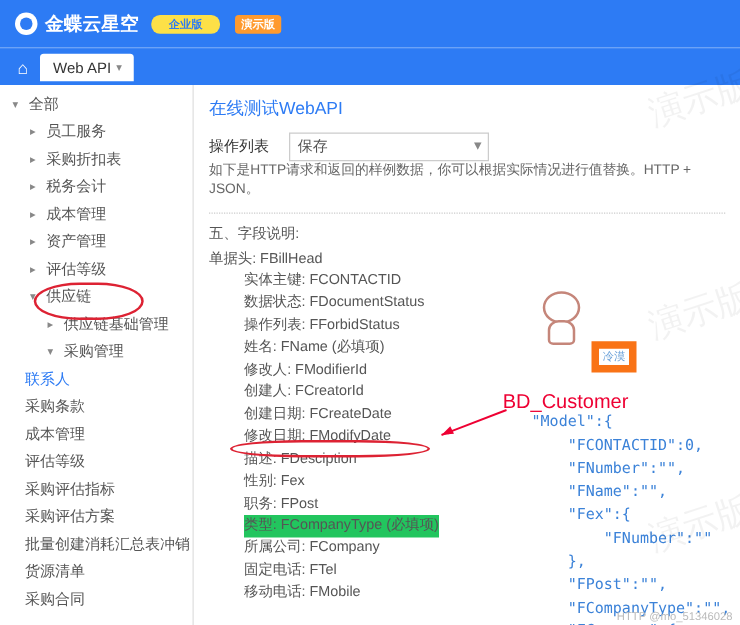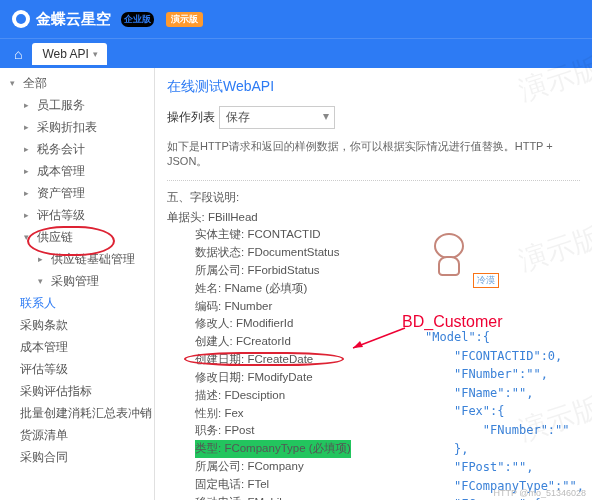--- a/index.html
+++ b/index.html
@@ -1,52 +1,52 @@
 <!DOCTYPE html>
 <html><head>
 <meta charset="utf-8">
 <style>
 * { margin: 0; padding: 0; box-sizing: border-box; }
 body { font-family: "Microsoft YaHei", Arial, sans-serif; font-size: 12px; color: #333; background: #fff; width: 592px; height: 500px; overflow: hidden; position: relative; }
 .header { background: #2d7bf4; color: #fff; height: 38px; display: flex; align-items: center; padding: 0 12px; }
 .logo-area { display: flex; align-items: center; gap: 6px; font-size: 15px; font-weight: bold; }
 .logo-icon { width: 18px; height: 18px; background: #fff; border-radius: 50%; position: relative; }
 .logo-icon::before { content:""; position:absolute; inset:4px; background:#2d7bf4; border-radius:50%; }
-.badge { background: #000000; color: #2d7bf4; font-size: 9px; padding: 1px 3px; border-radius: 7px; margin-left: 4px; }
+.badge { background: #fde047; color: #2d7bf4; font-size: 9px; padding: 1px 14px; border-radius: 7px; margin-left: 4px; }
 .badge-orange { background: #ff9a2e; color: #fff; margin-left: 6px; font-size: 9px; padding: 1px 5px; border-radius: 3px; }
 .subheader { background: #2d7bf4; color: #fff; height: 30px; display: flex; align-items: center; padding: 0 14px; gap: 10px; border-top: 1px solid rgba(255,255,255,0.15); }
 .home-icon { font-size: 14px; }
 .tab { background: #ffffff; color: #333; padding: 4px 10px; border-radius: 3px 3px 0 0; font-size: 12px; display: flex; align-items: center; gap: 4px; }
 .tab .caret { font-size: 9px; color: #888; }
 .main { display: flex; height: calc(500px - 68px); }
 .sidebar { width: 155px; border-right: 1px solid #e0e0e0; overflow-y: auto; padding: 4px 0; font-size: 12px; }
 .tree-item { display: flex; align-items: center; padding: 2px 0 2px 10px; cursor: pointer; color: #555; line-height: 18px; }
 .tree-caret { width: 10px; color: #888; font-size: 9px; margin-right: 3px; }
 .tree-l1 { padding-left: 10px; }
 .tree-l2 { padding-left: 24px; }
 .tree-l3 { padding-left: 38px; }
 .tree-l4 { padding-left: 20px; color: #2d7bf4; }
 .tree-selected { color: #2d7bf4; }
 .circle-red { position: absolute; border: 2px solid #d23; border-radius: 50%/60%; pointer-events: none; }
 .content { flex: 1; padding: 10px 12px; overflow-y: auto; position: relative; }
 .content-title { color: #2d7bf4; font-size: 14px; margin-bottom: 10px; }
-.op-row { display: flex; align-items: center; gap: 4px; margin-bottom: 10px; font-size: 12px; }
-.select-box { border: 1px solid #ccc; padding: 2px 18px 2px 6px; width: 116px; position: relative; color: #555; }
+.op-row { display: flex; align-items: center; gap: 16px; font-size: 12px; }
+.select-box { border: 1px solid #ccc; padding: 2px 18px 2px 6px; width: 160px; position: relative; color: #555; }
 .select-box::after { content:"▾"; position:absolute; right:5px; top:2px; color:#888; }
 .desc { color: #666; font-size: 11px; margin-bottom: 10px; line-height: 1.4; }
 .dotline { border-top: 1px dotted #ccc; margin-bottom: 8px; }
 .field-section { font-size: 11.5px; line-height: 1.55; color: #555; }
 .field-section .hdr { margin-bottom: 2px; }
 .field-line { padding-left: 28px; }
 .highlight-line { background: #22c55e; display: inline-block; }
 .red-label { position: absolute; color: #e03; font-size: 16px; font-weight: 500; }
 .mascot { position: absolute; width: 48px; height: 56px; }
 .mascot .head { width: 30px; height: 26px; border: 2px solid #c5867a; border-radius: 50%; background: #fff; margin: 0 auto; }
 .mascot .body { width: 22px; height: 20px; border: 2px solid #c5867a; border-radius: 40% 40% 20% 20%; background:#fff; margin: -3px auto 0; }
-.mascot-lbl { position: absolute; font-size: 9px; color: #6aa0d8; border: 1px solid #f97316; padding: 0 3px; }
+.mascot-lbl { position: absolute; font-size: 9px; color: #6aa0d8; border: 6px solid #f97316; padding: 0 3px; }
 .json-overlay { position: absolute; right: 8px; top: 260px; color: #3b82d8; font-size: 12px; font-family: Consolas, monospace; line-height: 1.55; white-space: pre; }
 .watermark { position: absolute; color: rgba(0,0,0,0.05); font-size: 28px; transform: rotate(-18deg); pointer-events: none; }
 .footer-credit { position: absolute; right: 6px; bottom: 2px; font-size: 9px; color: #bbb; }
 </style>
 </head>
 <body>
 
 <div class="header">
   <div class="logo-area">
     <span class="logo-icon"></span>
@@ -109,20 +109,21 @@
         <span>采购管理</span>
       </div>
     <div class="tree-item tree-l4 tree-selected">
         <span>联系人</span>
       </div>
     <div id="sidebar-purchase-children">
         <div class="tree-item tree-l4" style="color: rgb(85, 85, 85);">采购条款</div>
         <div class="tree-item tree-l4" style="color: rgb(85, 85, 85);">成本管理</div>
         <div class="tree-item tree-l4" style="color: rgb(85, 85, 85);">评估等级</div>
         <div class="tree-item tree-l4" style="color: rgb(85, 85, 85);">采购评估指标</div>
+        <div class="tree-item tree-l4" style="color: rgb(85, 85, 85);">采购评估方案</div>
         <div class="tree-item tree-l4" style="color: rgb(85, 85, 85);">批量创建消耗汇总表冲销</div>
         <div class="tree-item tree-l4" style="color: rgb(85, 85, 85);">货源清单</div>
         <div class="tree-item tree-l4" style="color: rgb(85, 85, 85);">采购合同</div>
       </div>
   </div>
 
   <div class="content">
     <div class="content-title">在线测试WebAPI</div>
     <div class="op-row">
       <span>操作列表</span>
@@ -130,23 +131,22 @@
     </div>
     <div class="desc">如下是HTTP请求和返回的样例数据，你可以根据实际情况进行值替换。HTTP + JSON。</div>
     <div class="dotline"></div>
 
     <div class="field-section">
       <div class="hdr">五、字段说明:</div>
       <div>单据头:    FBillHead</div>
       <div id="fields-before">
           <div class="field-line">实体主键: FCONTACTID</div>
           <div class="field-line">数据状态: FDocumentStatus</div>
-          <div class="field-line">所属公司: FForbidStatus</div>
+          <div class="field-line">操作列表: FForbidStatus</div>
           <div class="field-line">姓名: FName (必填项)</div>
-          <div class="field-line">编码: FNumber</div>
           <div class="field-line">修改人: FModifierId</div>
           <div class="field-line">创建人: FCreatorId</div>
           <div class="field-line">创建日期: FCreateDate</div>
           <div class="field-line">修改日期: FModifyDate</div>
           <div class="field-line">描述: FDesciption</div>
           <div class="field-line">性别: Fex</div>
           <div class="field-line">职务: FPost</div>
         </div>
       <div class="field-line"><span class="highlight-line">类型: FCompanyType (必填项)</span></div>
       <div id="fields-after">

